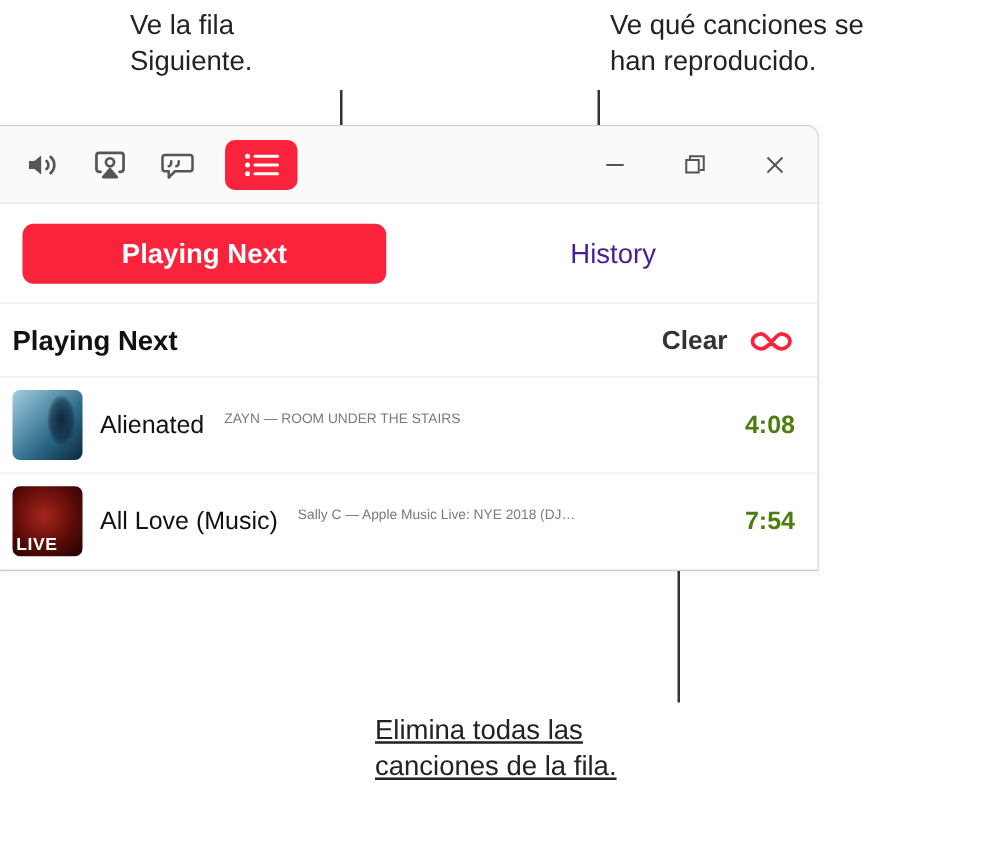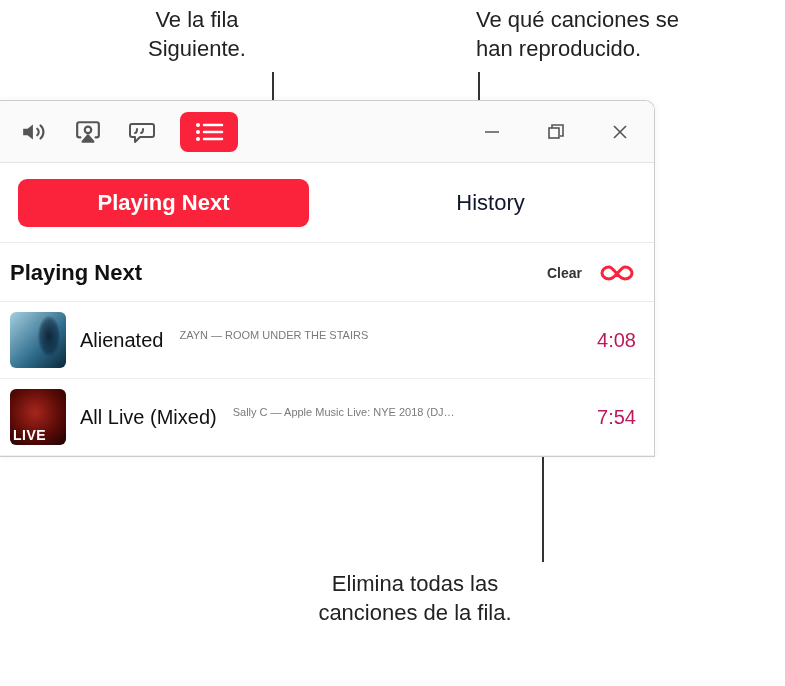--- a/index.html
+++ b/index.html
@@ -12,21 +12,21 @@
       width: 785px;
       height: 686px;
       background: #fff;
       position: relative;
     }
     .annotation {
       position: absolute;
       font-size: 22px;
       color: #222;
       line-height: 1.3;
-      text-align: center;
+      text-align: left;
     }
     .annotation-line {
       position: absolute;
       background: #333;
     }
     .app-window {
       position: absolute;
       top: 100px;
       left: 0;
       width: 655px;
@@ -111,21 +111,21 @@
       font-weight: 600;
       font-size: 22px;
       border-radius: 9px;
       height: 48px;
       width: 100%;
       display: flex;
       align-items: center;
       justify-content: center;
     }
     .tab-plain {
-      color: #0f172a;
+      color: #4c1d95;
       font-size: 22px;
       font-weight: 500;
     }
     .section-header {
       display: flex;
       align-items: center;
       justify-content: space-between;
       padding: 16px 20px 14px 10px;
       border-bottom: 1px solid #ebebeb;
     }
@@ -133,21 +133,21 @@
       font-size: 22px;
       font-weight: 700;
       color: #111;
     }
     .section-actions {
       display: flex;
       align-items: center;
       gap: 18px;
     }
     .clear-btn {
-      font-size: 14px;
+      font-size: 21px;
       font-weight: 600;
       color: #333;
       cursor: pointer;
     }
     .infinity-btn {
       display: flex;
       align-items: center;
       justify-content: center;
       width: 34px;
       height: 28px;
@@ -206,36 +206,37 @@
     }
     .track-subtitle {
       font-size: 11px;
       color: #7a7a7a;
       white-space: nowrap;
       overflow: hidden;
       text-overflow: ellipsis;
     }
     .track-duration {
       font-size: 20px;
-      color: #be185d;
+      color: #4d7c0f;
       flex-shrink: 0;
+      font-weight: bold;
     }
   </style>
 </head>
 <body>
 
 <div class="annotation" style="top:6px; left:104px; width:186px; white-space:pre-line;">Ve la fila
 Siguiente.</div>
 <div class="annotation-line" style="left:272px; top:72px; width:2px; height:38px;"></div>
 
-<div class="annotation" style="top:6px; left:476px; width:230px; white-space:pre-line; text-align:left;">Ve qué canciones se
+<div class="annotation" style="top:6px; left:488px; width:230px; white-space:pre-line; text-align:left;">Ve qué canciones se
 han reproducido.</div>
 <div class="annotation-line" style="left:478px; top:72px; width:2px; height:148px;"></div>
 
-<div class="annotation" style="top:570px; left:300px; width:230px; white-space:pre-line;">Elimina todas las
+<div class="annotation" style="top:570px; left:300px; width:230px; white-space:pre-line;text-decoration:underline;">Elimina todas las
 canciones de la fila.</div>
 <div class="annotation-line" style="left:542px; top:330px; width:2px; height:232px;"></div>
 
 <div class="app-window">
 
   <div class="titlebar">
     <div class="titlebar-left">
       <div class="icon-btn">
         <svg width="26" height="26" viewBox="0 0 24 24" fill="none" stroke="currentColor" stroke-width="2" stroke-linecap="round" stroke-linejoin="round">
           <path d="M11 5 6 9H2v6h4l5 4V5z" fill="currentColor" stroke="none"></path>
@@ -315,19 +316,19 @@
     <div class="track-info">
       <div class="track-title">Alienated</div>
       <div class="track-subtitle">ZAYN — ROOM UNDER THE STAIRS</div>
     </div>
     <div class="track-duration">4:08</div>
   </div>
 
   <div class="track-row">
     <div class="artwork artwork2"></div>
     <div class="track-info">
-      <div class="track-title">All Live (Mixed)</div>
+      <div class="track-title">All Love (Music)</div>
       <div class="track-subtitle">Sally C — Apple Music Live: NYE 2018 (DJ…</div>
     </div>
     <div class="track-duration">7:54</div>
   </div>
 
 </div>
 
 </body></html>

